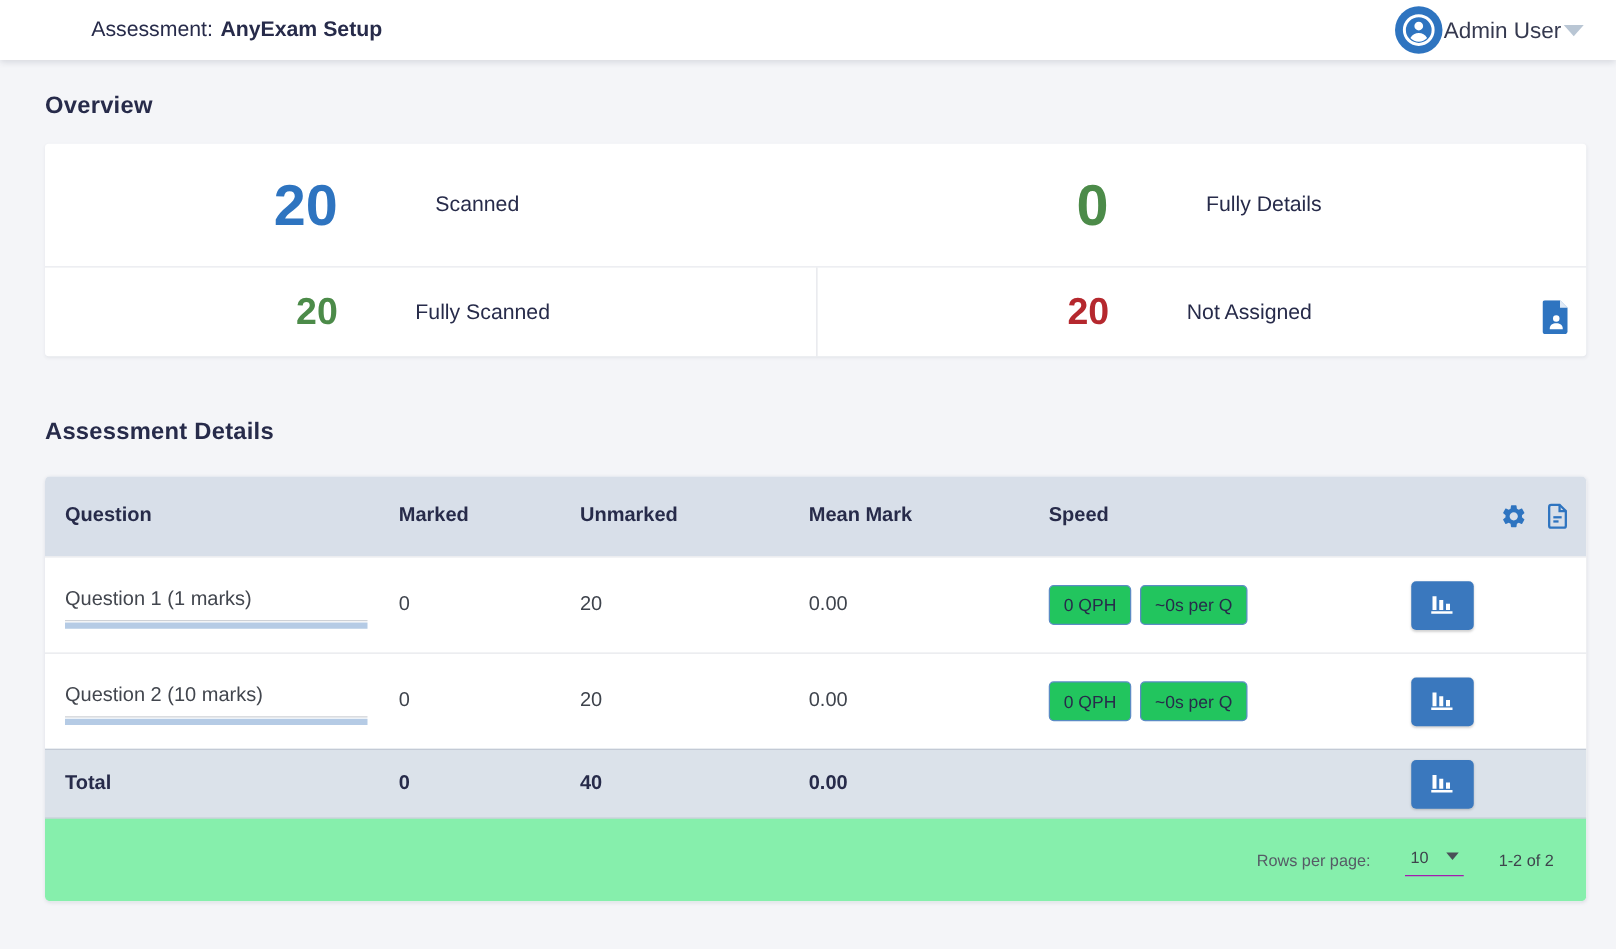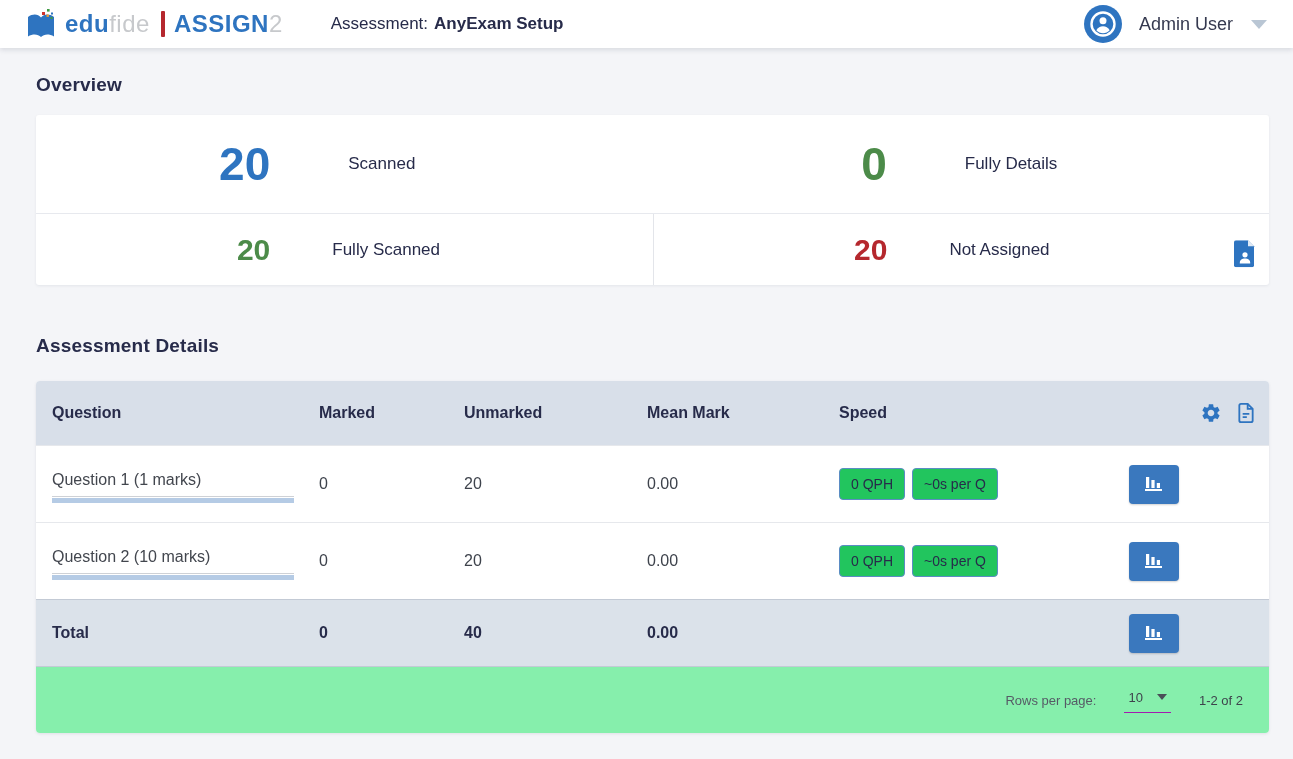--- a/index.html
+++ b/index.html
@@ -19,21 +19,21 @@
   }
   .logo { display:flex; align-items:center; cursor:pointer; }
   .logo svg { margin-right:4px; }
   .brand-edu   { font-size:24px; font-weight:700; color:#2e74c0; letter-spacing:0.5px; }
   .brand-fide  { font-size:24px; font-weight:300; color:#c7c9cc; letter-spacing:0.5px; }
   .brand-divider { width:4px; height:26px; background:#b5282e; margin:0 9px 0 11px; border-radius:1px; }
   .brand-assign{ font-size:24px; font-weight:700; color:#2e74c0; letter-spacing:0.5px; }
   .brand-two   { font-size:24px; font-weight:400; color:#c7c9cc; letter-spacing:0.5px; }
   .assessment-title { margin-left:48px; font-size:17px; color:#272b4a; display:flex; }
   .assessment-title .name { font-weight:700; margin-left:6px; }
-  .user-menu { margin-left:auto; display:flex; align-items:center; gap:16px; cursor:pointer; }
+  .user-menu { margin-left:auto; display:flex; align-items:center; gap:0; cursor:pointer; }
   .user-name { font-size:18px; color:#35394f; }
   .caret-down {
     width:0; height:0; border-left:8px solid transparent; border-right:8px solid transparent;
     border-top:9px solid #b9c6d4; margin-left:2px;
   }
 
   
   .main { padding:26px 24px 0 36px; }
   .section-title { font-size:19px; font-weight:700; color:#272b4a; letter-spacing:0.2px; }
   .overview-title { margin-bottom:19px; }
@@ -57,21 +57,21 @@
   .not-assigned-action { position:absolute; right:13px; top:50%; transform:translateY(-36%); cursor:pointer; line-height:0; }
 
   
   .details-table { background:#fff; border-radius:4px; box-shadow:0 1px 3px rgba(40,50,80,0.10); overflow:hidden; }
   .trow {
     display:grid; grid-template-columns:267px 145px 183px 192px 280px 1fr;
     align-items:center; padding-left:16px;
   }
   .thead { background:#d8dfe9; height:64px; font-weight:700; font-size:16px; color:#272b4a; }
   .tbody-row { height:77px; border-top:1px solid #e6e8ec; font-size:16px; color:#3e434c; background:#fff; }
-  .trow-total { height:68px; background:#dbe2ea; border-top:1px solid #c3cad5; border-bottom:1px solid #c3cad5;
+  .trow-total { height:56px; background:#dbe2ea; border-top:1px solid #c3cad5; border-bottom:1px solid #c3cad5;
                 font-weight:700; font-size:16px; color:#272b4a; }
   .cell { padding-right:8px; }
   .q-cell { padding-top:6px; }
   .q-name { font-size:16px; color:#42464e; display:inline-block; width:242px;
             border-bottom:1px solid #ced1d6; padding-bottom:7px; }
   .q-progress { width:242px; height:5px; background:#b5cbe5; margin-top:1px; }
   .speed-cell { display:flex; gap:7px; }
   .speed-chip {
     border:1px solid #5b8cc4; border-radius:4px; background:#22c55e; color:#272b4a;
     font-size:14px; padding:7px 11px; white-space:nowrap;
@@ -95,36 +95,20 @@
                  padding:2px 4px 7px 4px; cursor:pointer; }
   .rows-select-value { font-size:13px; color:#3e434c; }
   .select-caret { width:0; height:0; border-left:5px solid transparent; border-right:5px solid transparent;
                   border-top:6px solid #4a4f58; }
   .range-label { font-size:13px; color:#3e434c; }
 </style>
 </head>
 <body>
 
 <header class="app-header">
-  <div class="logo">
-    <svg width="36" height="32" viewBox="0 0 36 32">
-      <path d="M3 9 C8 5.5 13 6 16 9.5 L16 29 C13 26 8 25.5 3 28.5 Z" fill="#2e74c0"></path>
-      <path d="M29 9 C24 5.5 19 6 16 9.5 L16 29 C19 26 24 25.5 29 28.5 Z" fill="#2e74c0"></path>
-      <rect x="17" y="4" width="3" height="3" fill="#d0342c"></rect>
-      <rect x="22" y="1" width="2.6" height="2.6" fill="#3f9b43"></rect>
-      <rect x="21.5" y="6.5" width="2.4" height="2.4" fill="#f0a030"></rect>
-      <rect x="26" y="4.5" width="2" height="2" fill="#2e74c0"></rect>
-      <rect x="25.5" y="9" width="2" height="2" fill="#3f9b43"></rect>
-    </svg>
-    <span class="brand-edu">edu</span>
-    <span class="brand-fide">fide</span>
-    <span class="brand-divider"></span>
-    <span class="brand-assign">ASSIGN</span>
-    <span class="brand-two">2</span>
-  </div>
 
   <div class="assessment-title">
     <span>Assessment:</span>
     <span class="name">AnyExam Setup</span>
   </div>
 
   <div class="user-menu">
     <svg width="40" height="40" viewBox="0 0 40 40">
       <circle cx="20" cy="20" r="19" fill="#2e74c0"></circle>
       <circle cx="20" cy="20" r="11.5" fill="none" stroke="#ffffff" stroke-width="2.4"></circle>

